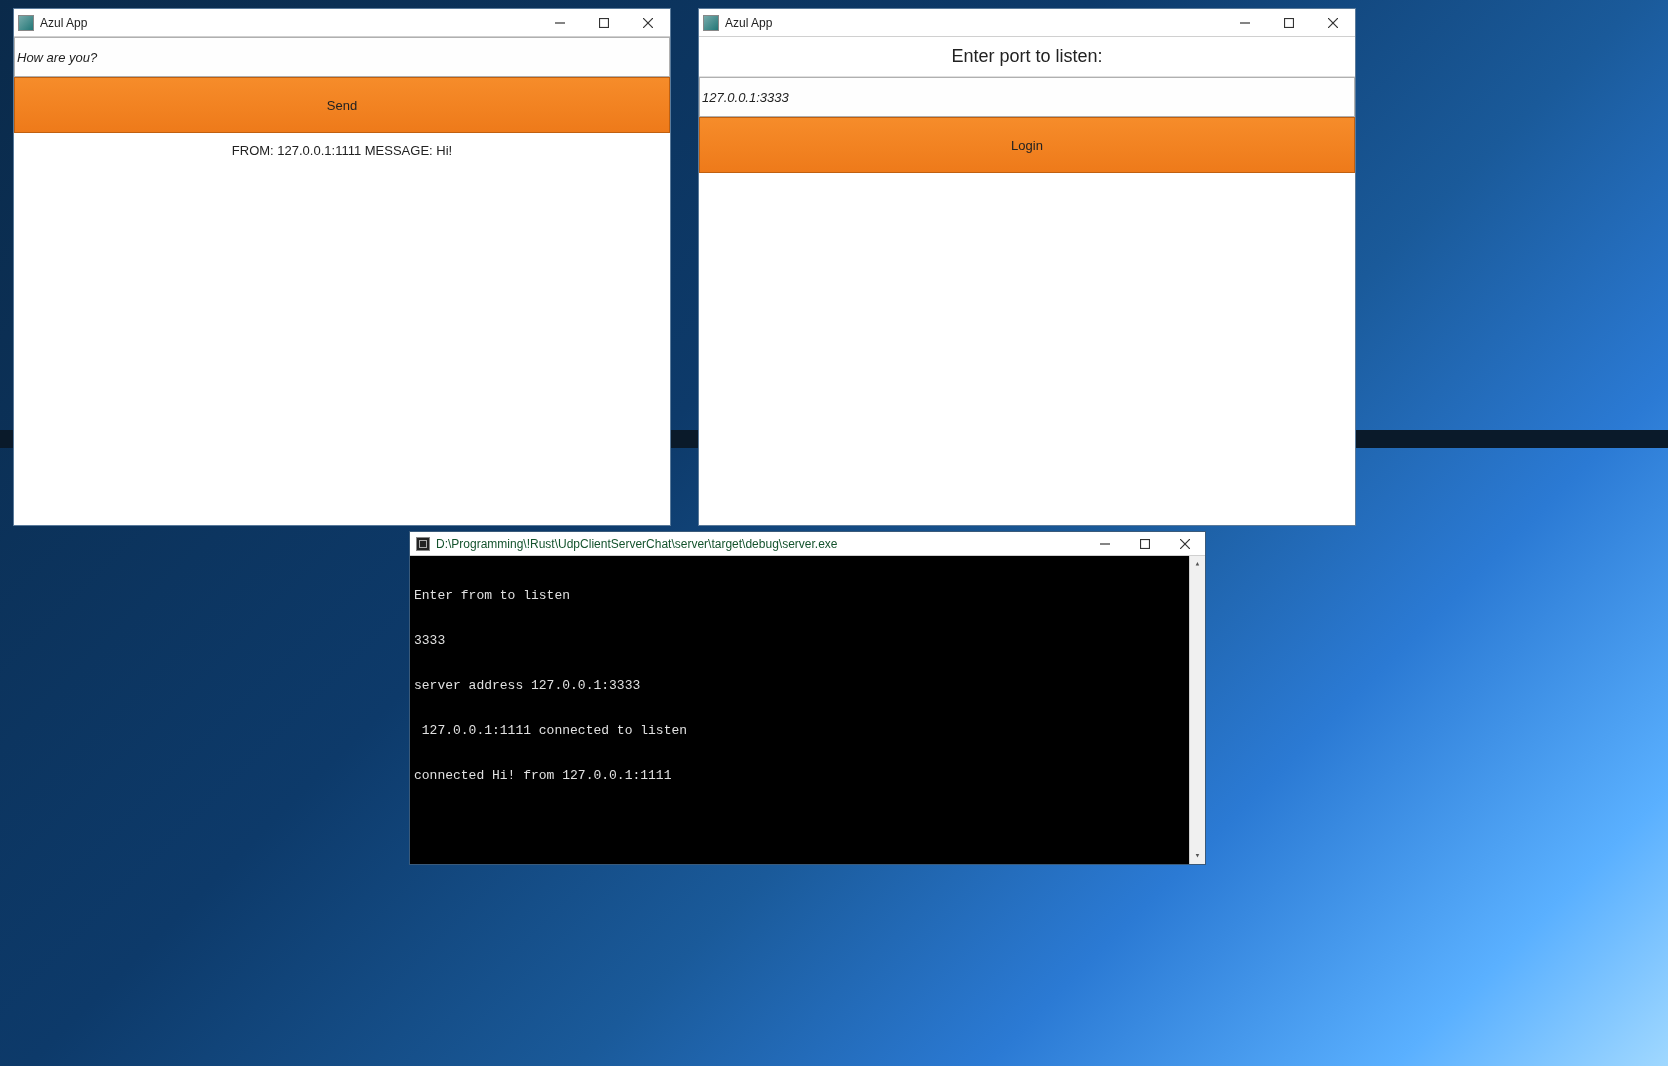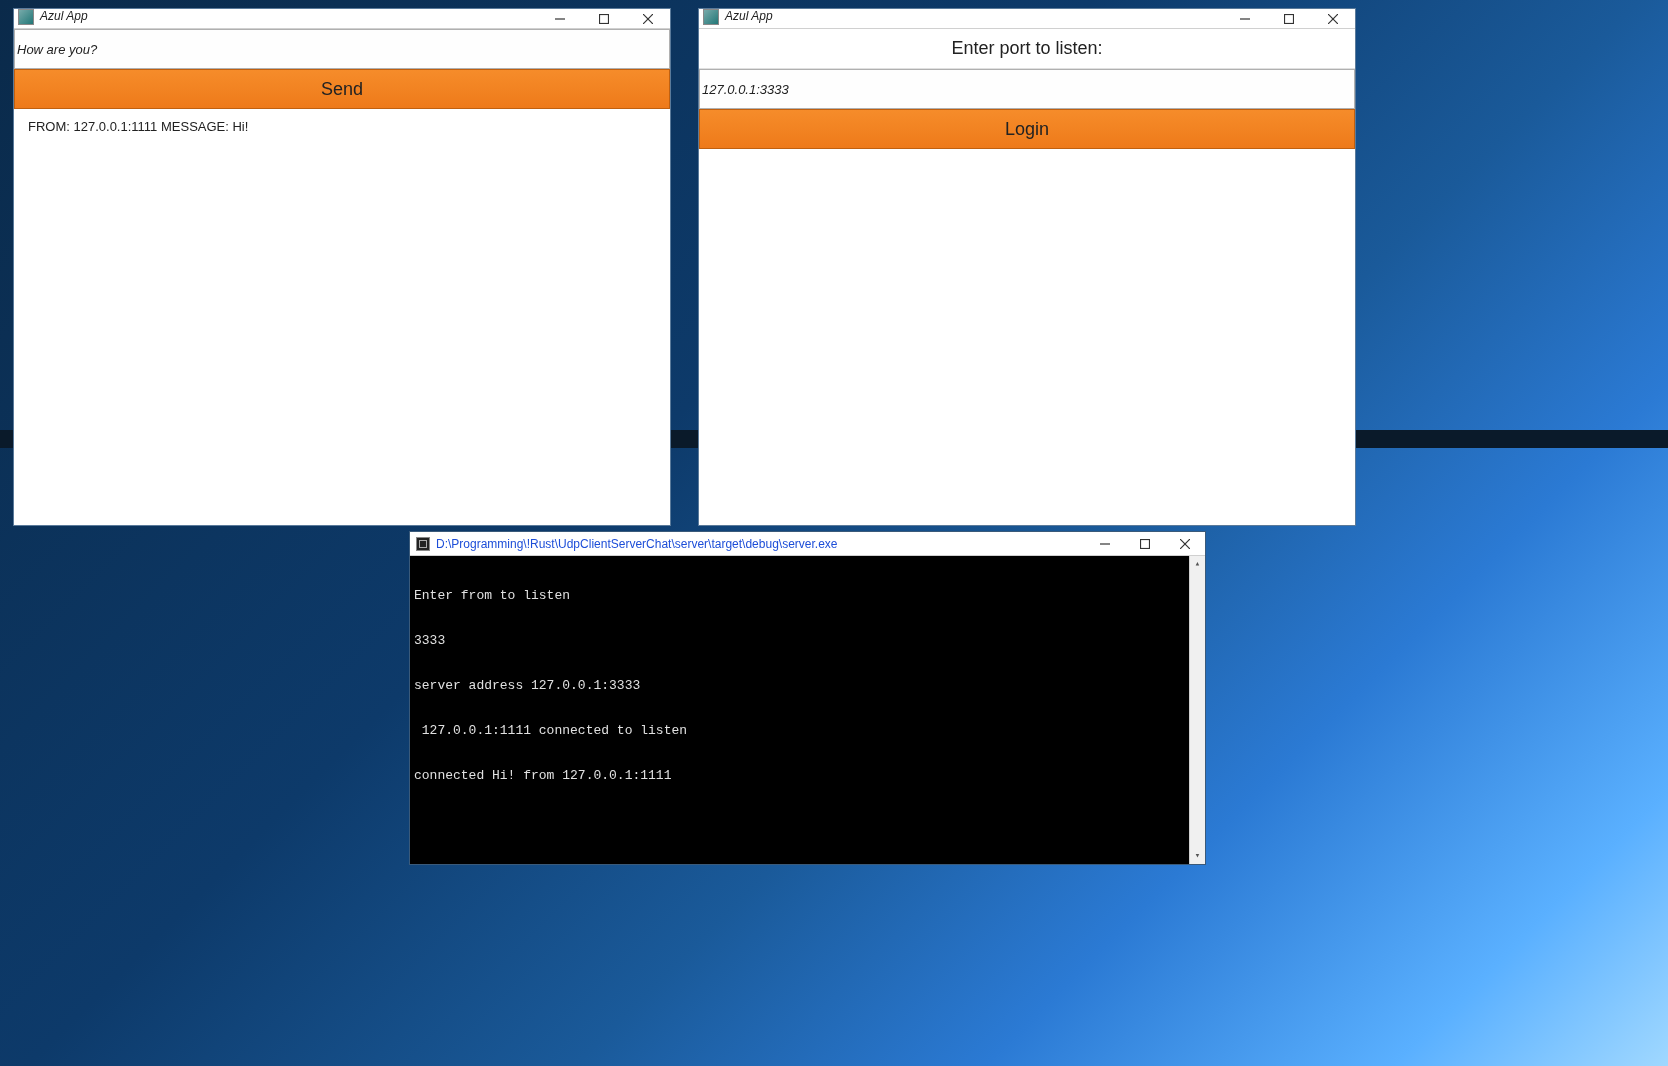--- a/index.html
+++ b/index.html
@@ -23,28 +23,28 @@
     }
 
     .window {
       position: absolute;
       background: #ffffff;
       border: 1px solid #5a7a9a;
       display: flex;
       flex-direction: column;
     }
     .titlebar {
-      height: 20px;
+      height: 28px;
       background: #ffffff;
       border-bottom: 1px solid #d0d0d0;
       display: flex;
+      align-items: center;
       padding-left: 4px;
       color: #222;
       font-size: 12px;
-      font-style: italic;
     }
     .titlebar .icon-app {
       width: 16px;
       height: 16px;
       margin-right: 6px;
       border: 1px solid #888;
       display: inline-block;
       background: linear-gradient(135deg, #7aa 0%, #277 100%);
     }
     .titlebar .title-text {
@@ -79,56 +79,56 @@
       height: 40px;
       padding: 6px 2px;
       font-size: 13px;
       color: #222;
       background: #fefefe;
       margin: 0;
       outline: none;
       font-style: italic;
     }
     .orange-btn {
-      height: 40px;
+      height: 56px;
       background: linear-gradient(#f68c2a, #ee7a1a);
       border: 1px solid #c06010;
       color: #222;
-      font-size: 18px;
+      font-size: 13px;
       cursor: pointer;
       display: flex;
       align-items: center;
       justify-content: center;
     }
     .label-row {
       height: 40px;
       display: flex;
       align-items: center;
       justify-content: center;
       font-size: 18px;
       color: #222;
       border-bottom: 1px solid #e0e0e0;
     }
     .msg-area {
       flex: 1;
       padding: 10px 14px;
-      text-align: left;
+      text-align: center;
       font-size: 13px;
       color: #222;
     }
 
     
     .console-titlebar {
       height: 24px;
       background: #ffffff;
       display: flex;
       align-items: center;
       padding-left: 6px;
       font-size: 12px;
-      color: #1d4ed8;
+      color: #14532d;
       border-bottom: 1px solid #d0d0d0;
     }
     .console-titlebar .icon-con {
       width: 14px; height: 14px;
       border: 1px solid #888;
       background: #222;
       margin-right: 6px;
       position: relative;
     }
     .console-titlebar .icon-con::after{

